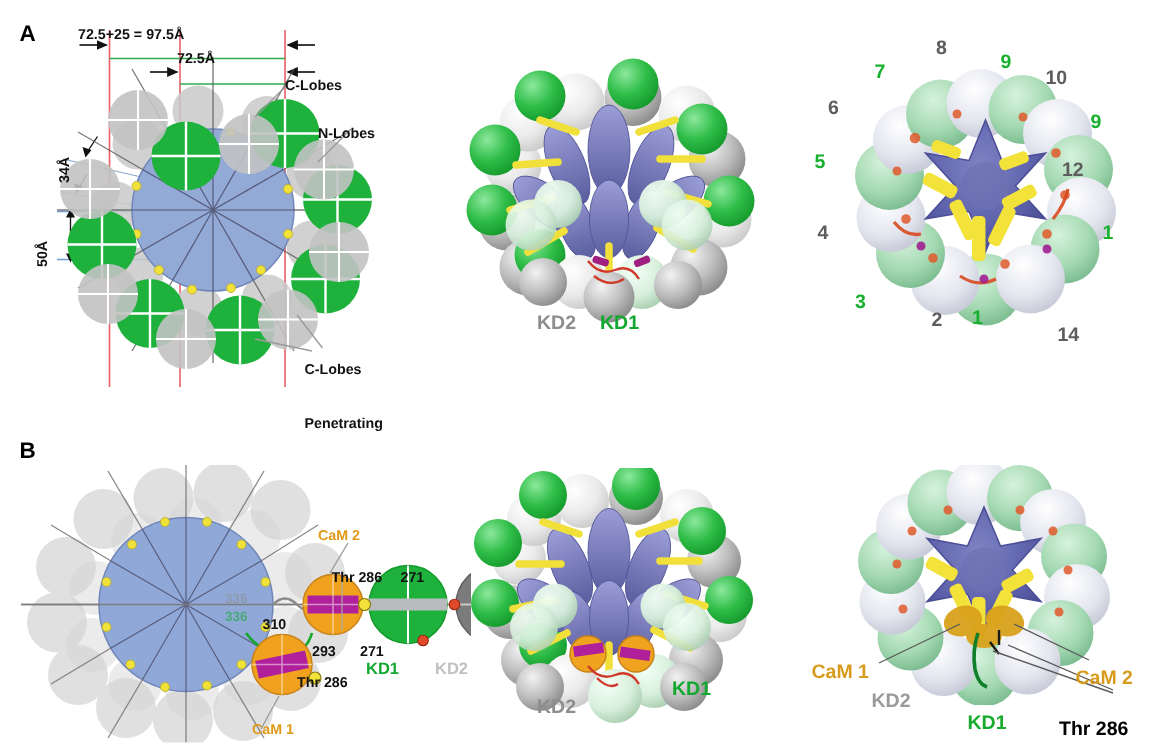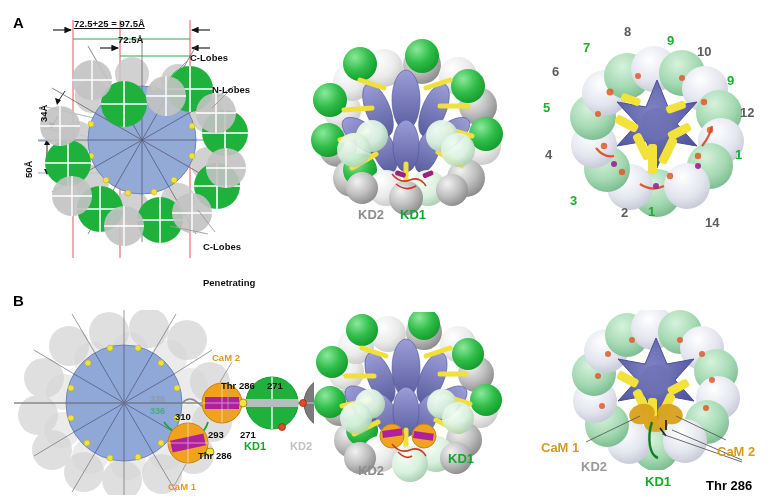--- a/index.html
+++ b/index.html
@@ -185,21 +185,21 @@
           </g>
       </g>
 
       <line x1="150" y1="70" x2="172" y2="48" stroke="#9a9a9a" stroke-width="0.9"></line>
       <line x1="192" y1="100" x2="214" y2="78" stroke="#9a9a9a" stroke-width="0.9"></line>
       <line x1="150" y1="218" x2="188" y2="226" stroke="#9a9a9a" stroke-width="0.9"></line>
       <line x1="178" y1="202" x2="195" y2="224" stroke="#9a9a9a" stroke-width="0.9"></line>
     </svg>
   </div>
 
-  <div class="lbl" style="left:74px;top:18px;text-decoration:underline;">72.5+25 = 97.5Å</div>
+  <div class="lbl" style="left:52px;top:18px;">72.5+25 = 97.5Å</div>
   <div class="lbl" style="left:118px;top:34px;">72.5Å</div>
   <div class="lbl vert" style="left:38px;top:122px;">34Å</div>
   <div class="lbl vert" style="left:23px;top:178px;">50Å</div>
   <div class="lbl" style="left:190px;top:52px;">C-Lobes</div>
   <div class="lbl" style="left:212px;top:84px;">N-Lobes</div>
   <div class="lbl" style="left:203px;top:229px;margin-top:48px;">Penetrating</div>
   <div class="lbl" style="left:203px;top:241px;">C-Lobes</div>
 
   <div class="imgbox" style="left:300px;top:28px;width:210px;height:200px;">
     <svg width="210" height="200" viewBox="0 0 210 200">
@@ -388,21 +388,21 @@
   <div class="num" style="left:621px;top:205px;">2</div>
   <div class="num green" style="left:570px;top:193px;">3</div>
   <div class="num" style="left:545px;top:147px;">4</div>
   <div class="num green" style="left:543px;top:100px;">5</div>
   <div class="num" style="left:552px;top:64px;">6</div>
   <div class="num green" style="left:583px;top:40px;">7</div>
   <div class="num" style="left:624px;top:24px;">8</div>
   <div class="num green" style="left:667px;top:33px;">9</div>
   <div class="num" style="left:697px;top:44px;">10</div>
   <div class="num green" style="left:727px;top:73px;">9</div>
-  <div class="num" style="left:740px;top:105px;">12</div>
+  <div class="num" style="left:708px;top:105px;">12</div>
   <div class="num green" style="left:735px;top:147px;">1</div>
   <div class="num" style="left:705px;top:183px;margin-top:32px;">14</div>
 
   <div class="panel-letter" style="left:13px;top:292px;">B</div>
 
   <div class="imgbox" style="left:14px;top:310px;width:300px;height:185px;">
     <svg width="300" height="185" viewBox="0 0 300 185">
 
       <g opacity="0.55" fill="#c6c6c6">
         <circle cx="95" cy="22" r="20"></circle>

